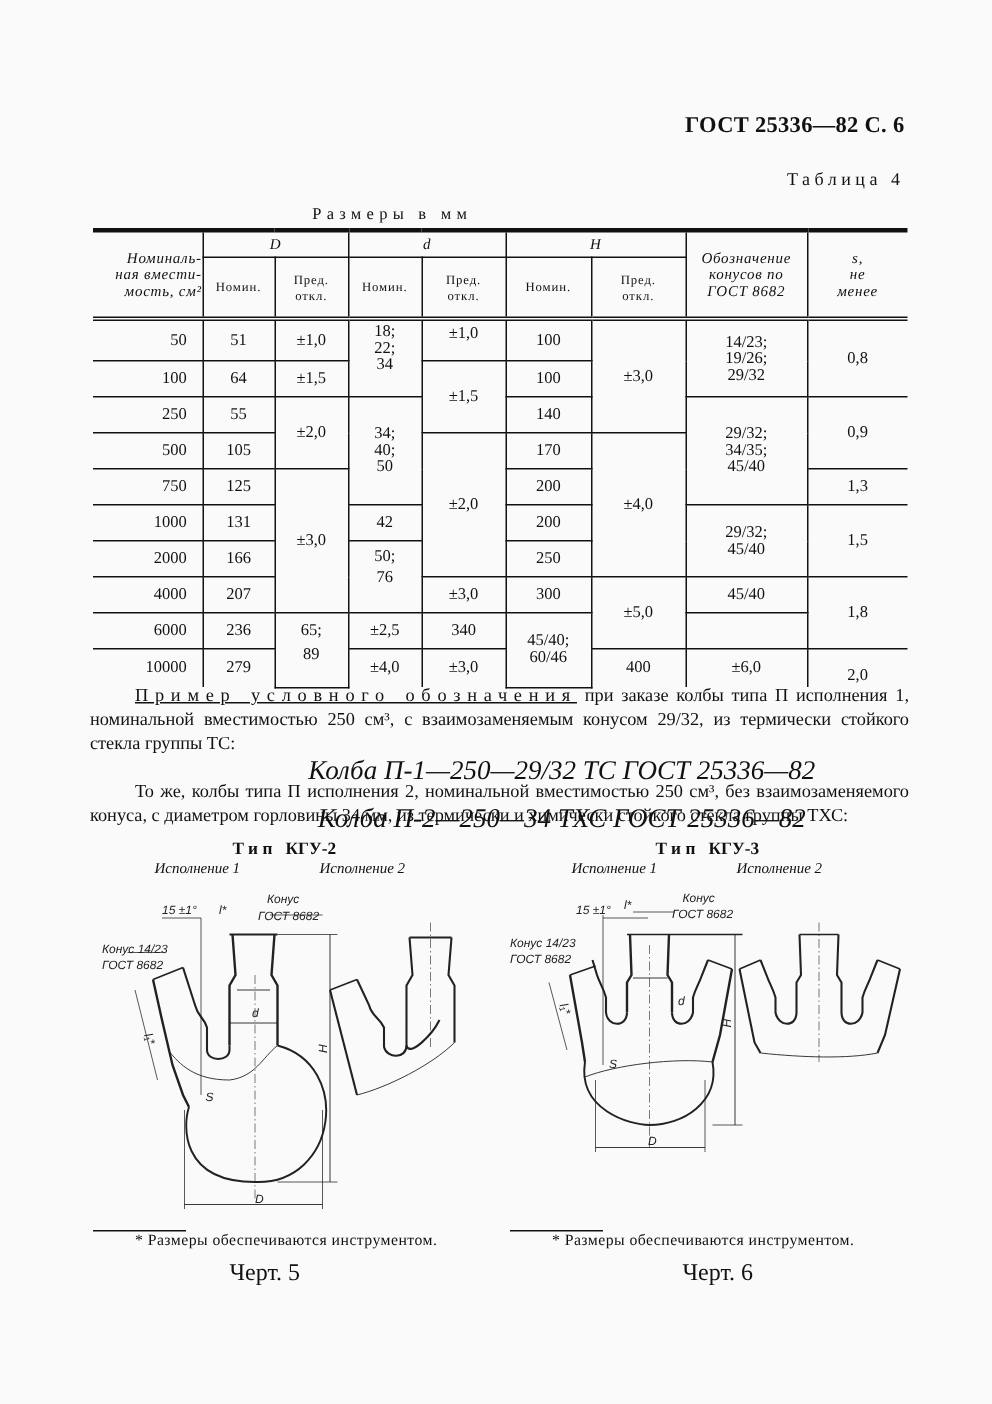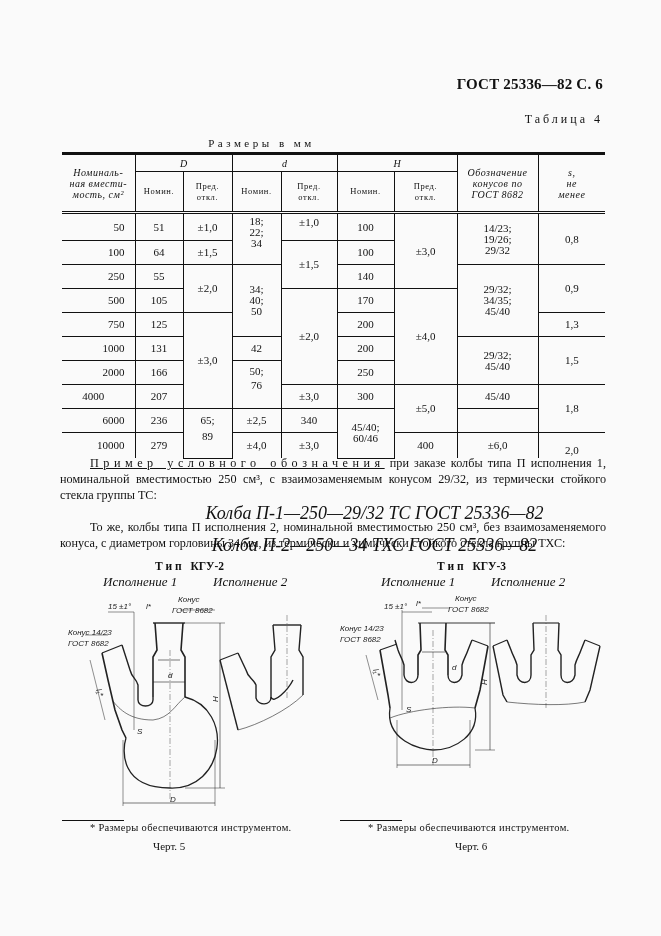--- a/index.html
+++ b/index.html
@@ -12,30 +12,30 @@
   table.dims { position:absolute; left:62px; top:152px; width:543px; border-collapse:collapse;
                font-size:11px; table-layout:fixed; }
   table.dims td { border:1px solid #111; text-align:center; vertical-align:middle; padding:0; line-height:11px; }
   table.dims tr.h1 td { height:16px; font-style:italic; font-size:10px; }
   table.dims tr.h2 td { height:39px; font-size:8.5px; letter-spacing:0.6px; }
   table.dims td.sp { font-size:8.5px; letter-spacing:0.5px; line-height:11px; }
   table.dims tr.r td { height:23px; }
   table.dims tr.top td { border-top:3px solid #111; }
   table.dims tr.bodytop td { border-top:3px double #111; }
   table.dims tr.last td { border-bottom:none; }
-  table.dims td.lft { border-left:none; }
+  table.dims td.lft { border-left:none;text-align:right; }
   table.dims td.rgt { border-right:none; }
   .para { left:60px; width:546px; font-size:12.2px; line-height:16px; text-align:justify; }
   .sp-word { letter-spacing:4.5px;text-decoration:underline; }
   .formula { left:0; width:661px; text-align:center; font-style:italic; font-size:18px;margin-left:44px; }
   .type-title { font-size:11.5px; font-weight:bold; }
   .type-title .sp-t { letter-spacing:3px; }
-  .exec { font-style:italic; font-size:13px; }
+  .exec { font-style:italic; font-size:10px; }
   .foot { font-size:10.5px; letter-spacing:0.3px; }
-  .chert { font-size:11px; }
+  .chert { font-size:16px; }
   .rule { height:1px; background:#111; }
   svg text { font-family:"Liberation Sans","DejaVu Sans",sans-serif; font-style:italic; }
 </style>
 </head>
 <body>
 
 <div class="abs hdr">ГОСТ 25336—82 С. 6</div>
 <div class="abs tabno">Таблица 4</div>
 <div class="abs units">Размеры в мм</div>
 

